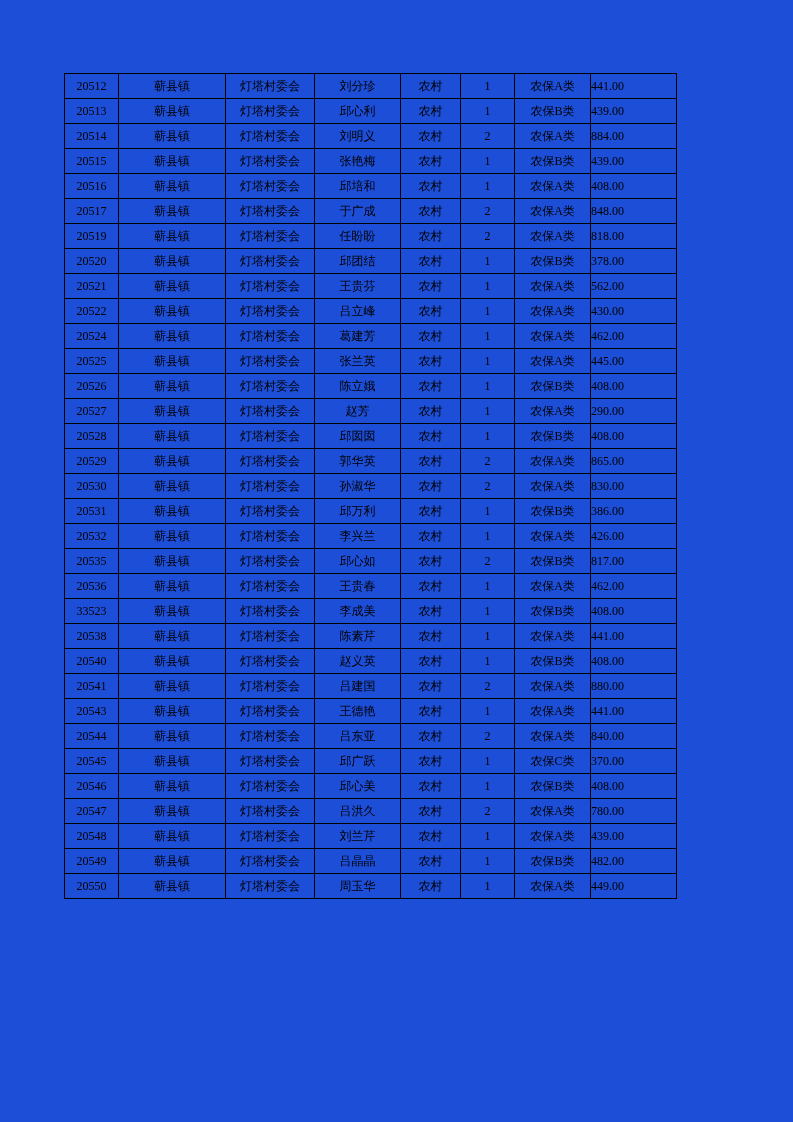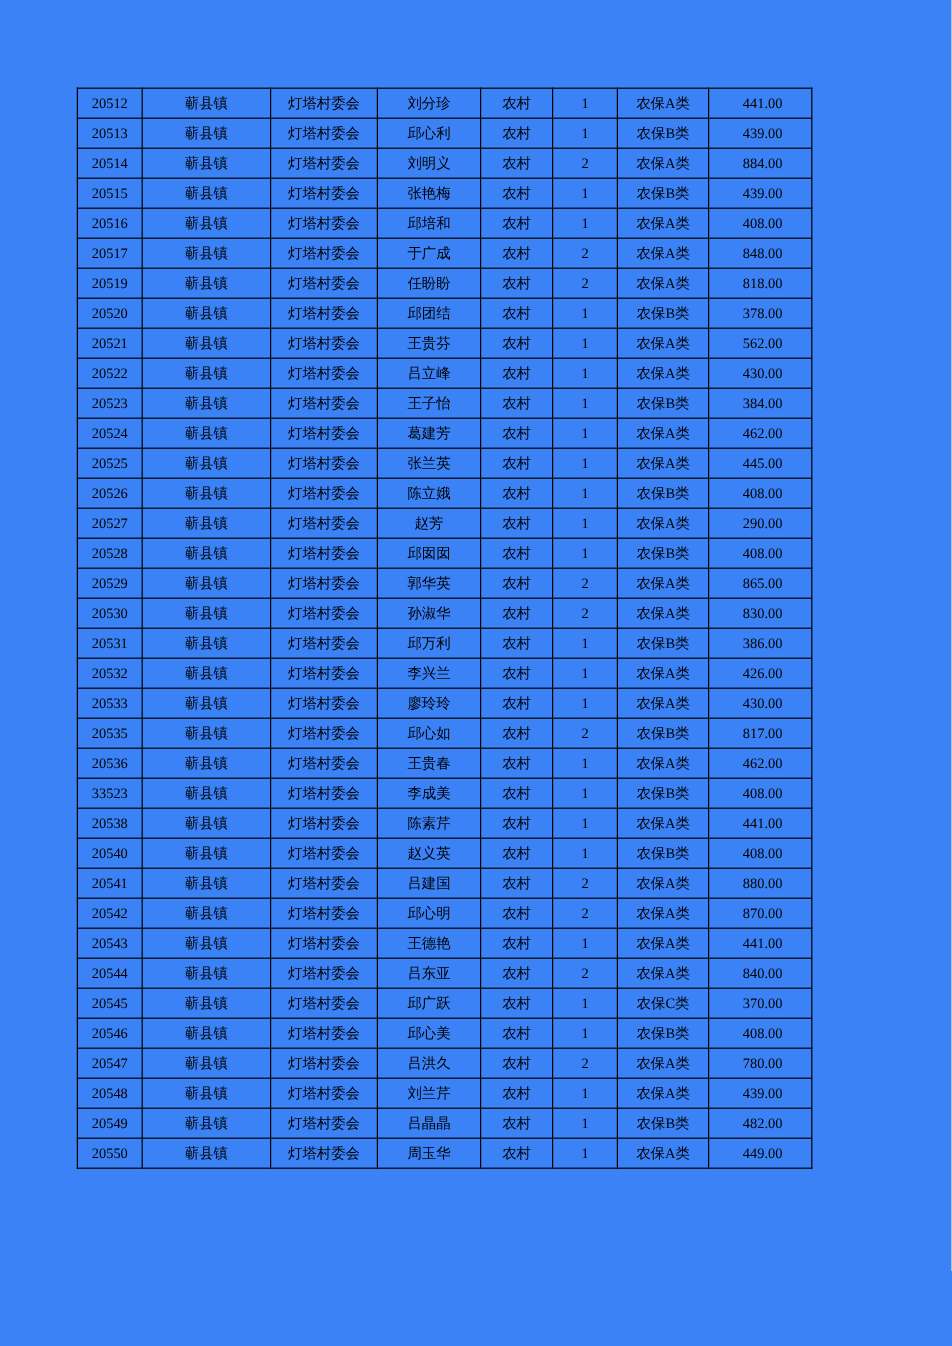--- a/index.html
+++ b/index.html
@@ -5,21 +5,21 @@
   html, body {
     margin: 0;
     padding: 0;
     background: #ffffff;
     font-family: "Liberation Serif", "DejaVu Serif", serif;
   }
   .sheet {
     position: relative;
     width: 793px;
     height: 1122px;
-    background: #3b82f6;
+    background: #1d4ed8;
     overflow: hidden;
   }
   table.roster {
     position: absolute;
     left: 64px;
     top: 73px;
     border-collapse: collapse;
     table-layout: fixed;
   }
   table.roster td {
@@ -27,21 +27,21 @@
     height: 24px;
     font-size: 12px;
     color: #000000;
     text-align: center;
     vertical-align: middle;
     padding: 0;
     white-space: nowrap;
     overflow: hidden;
   }
   table.roster td.amount {
-    text-align: right;
+    text-align: left;
     padding-right: 24px;
   }
 </style>
 </head>
 <body>
 
 <div class="sheet">
   <table class="roster">
     <colgroup>
         <col style="width: 54px;">
@@ -148,30 +148,20 @@
           <td>20522</td>
           <td>蕲县镇</td>
           <td>灯塔村委会</td>
           <td>吕立峰</td>
           <td>农村</td>
           <td>1</td>
           <td>农保A类</td>
           <td class="amount">430.00</td>
         </tr>
         <tr>
-          <td>20523</td>
-          <td>蕲县镇</td>
-          <td>灯塔村委会</td>
-          <td>王子怡</td>
-          <td>农村</td>
-          <td>1</td>
-          <td>农保B类</td>
-          <td class="amount">384.00</td>
-        </tr>
-        <tr>
           <td>20524</td>
           <td>蕲县镇</td>
           <td>灯塔村委会</td>
           <td>葛建芳</td>
           <td>农村</td>
           <td>1</td>
           <td>农保A类</td>
           <td class="amount">462.00</td>
         </tr>
         <tr>
@@ -248,30 +238,20 @@
           <td>20532</td>
           <td>蕲县镇</td>
           <td>灯塔村委会</td>
           <td>李兴兰</td>
           <td>农村</td>
           <td>1</td>
           <td>农保A类</td>
           <td class="amount">426.00</td>
         </tr>
         <tr>
-          <td>20533</td>
-          <td>蕲县镇</td>
-          <td>灯塔村委会</td>
-          <td>廖玲玲</td>
-          <td>农村</td>
-          <td>1</td>
-          <td>农保A类</td>
-          <td class="amount">430.00</td>
-        </tr>
-        <tr>
           <td>20535</td>
           <td>蕲县镇</td>
           <td>灯塔村委会</td>
           <td>邱心如</td>
           <td>农村</td>
           <td>2</td>
           <td>农保B类</td>
           <td class="amount">817.00</td>
         </tr>
         <tr>
@@ -316,30 +296,20 @@
         </tr>
         <tr>
           <td>20541</td>
           <td>蕲县镇</td>
           <td>灯塔村委会</td>
           <td>吕建国</td>
           <td>农村</td>
           <td>2</td>
           <td>农保A类</td>
           <td class="amount">880.00</td>
-        </tr>
-        <tr>
-          <td>20542</td>
-          <td>蕲县镇</td>
-          <td>灯塔村委会</td>
-          <td>邱心明</td>
-          <td>农村</td>
-          <td>2</td>
-          <td>农保A类</td>
-          <td class="amount">870.00</td>
         </tr>
         <tr>
           <td>20543</td>
           <td>蕲县镇</td>
           <td>灯塔村委会</td>
           <td>王德艳</td>
           <td>农村</td>
           <td>1</td>
           <td>农保A类</td>
           <td class="amount">441.00</td>

